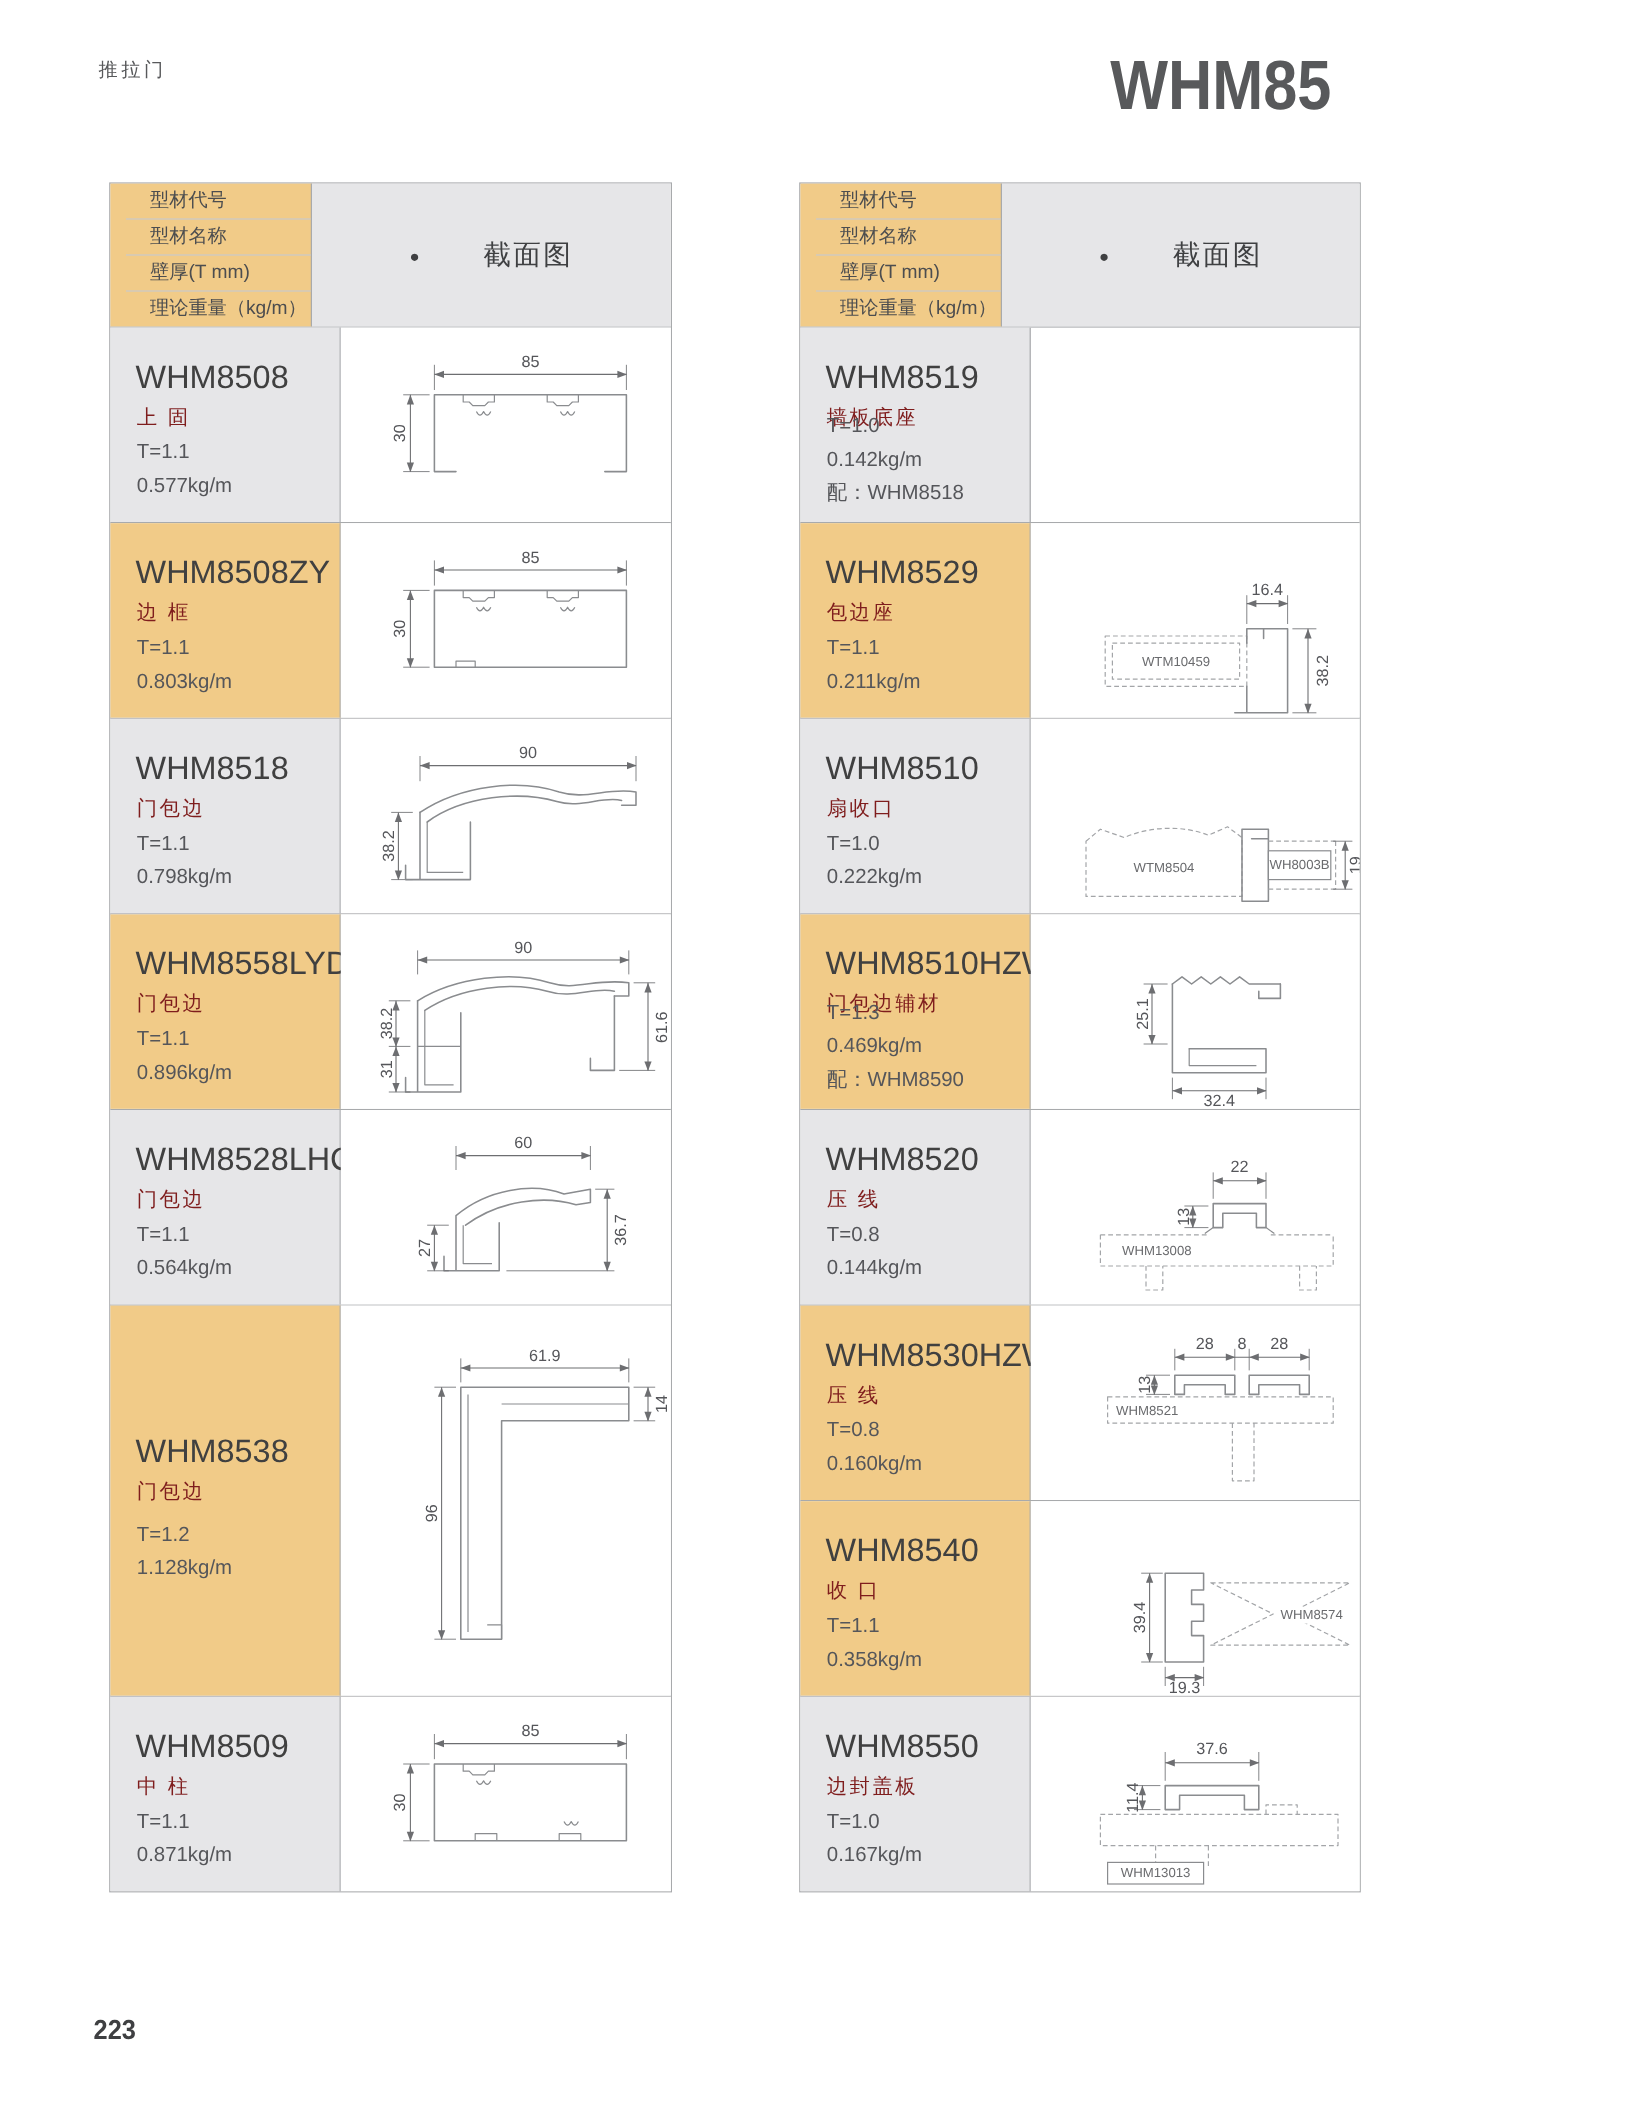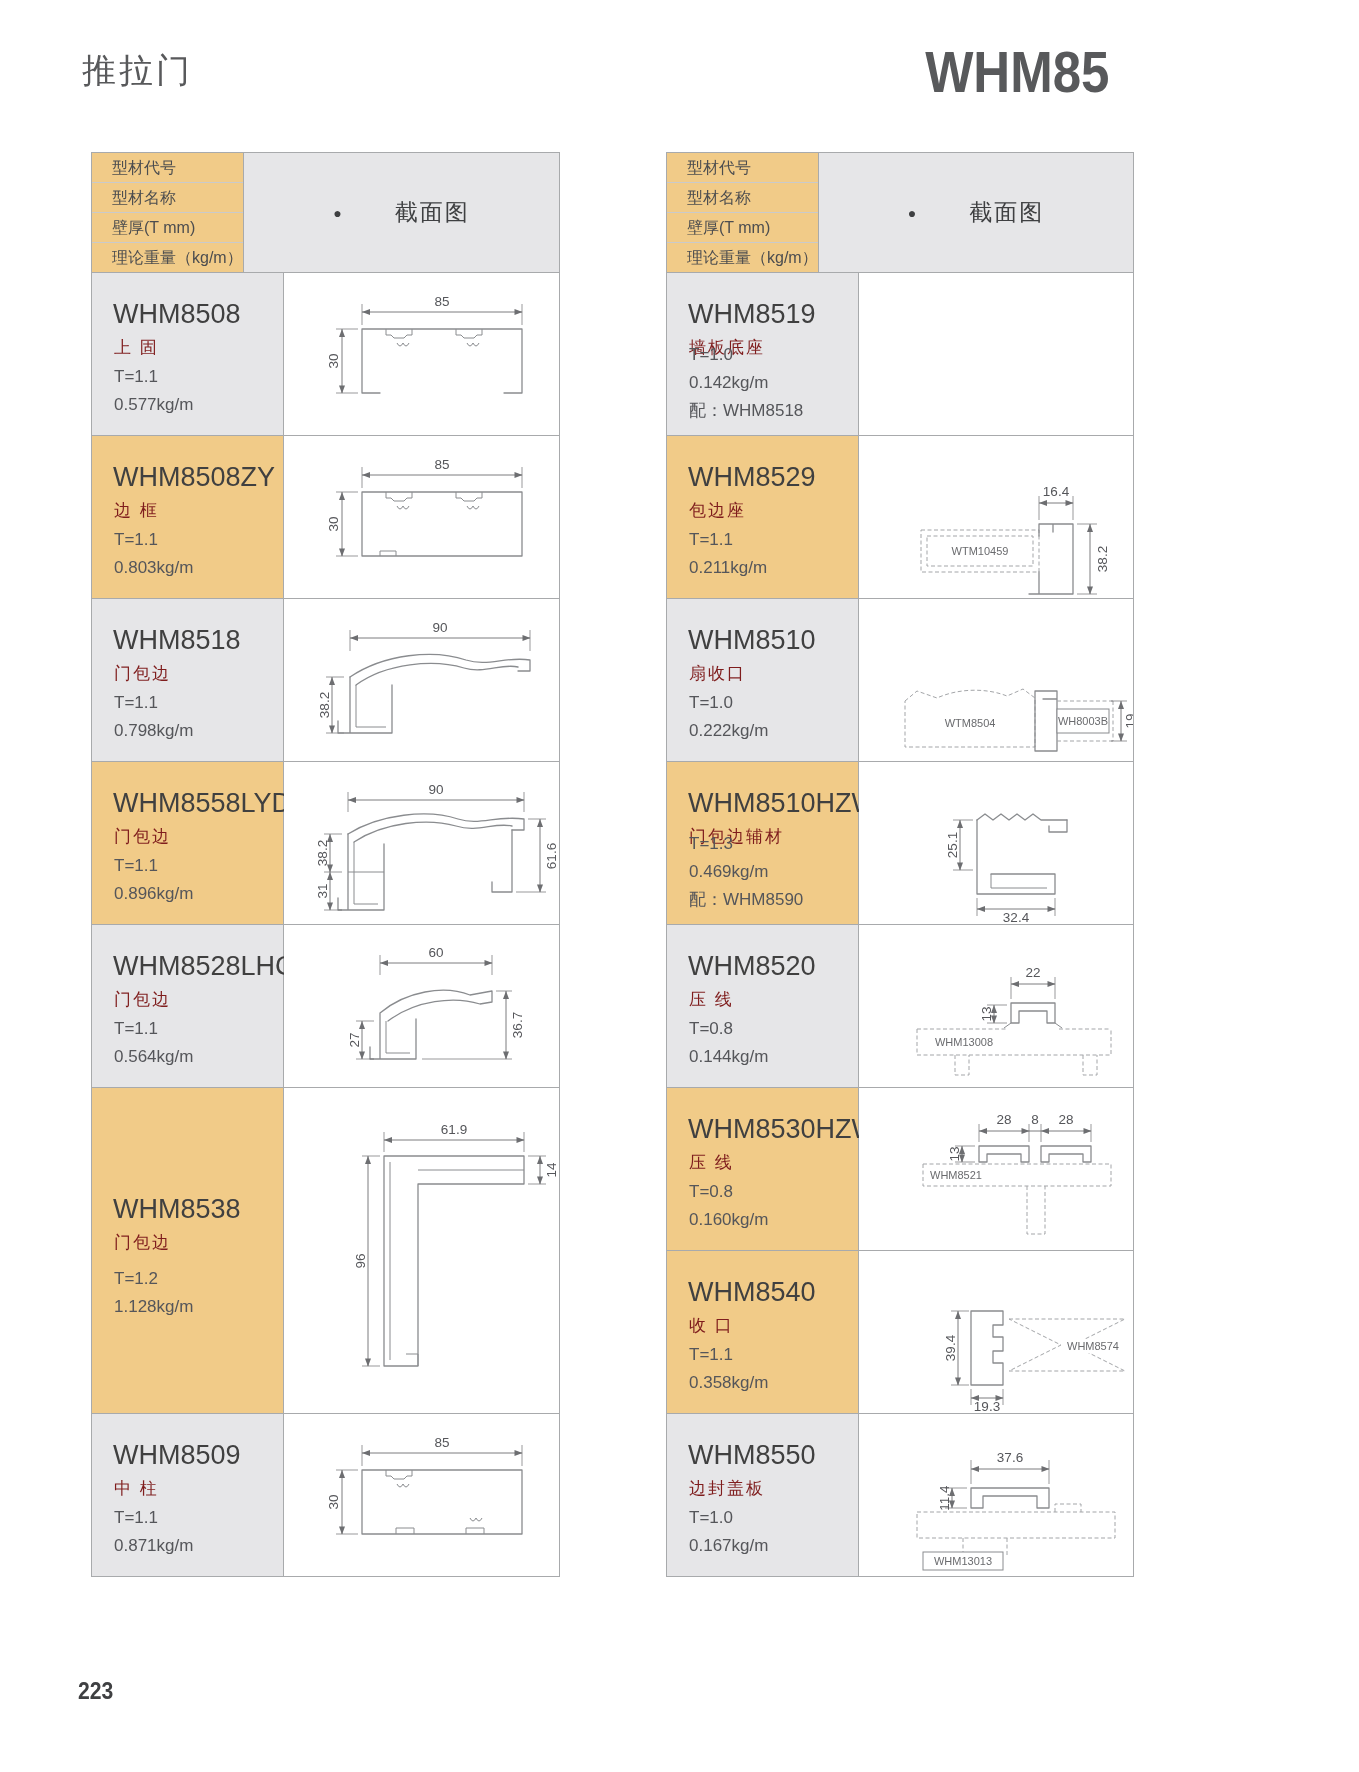--- a/index.html
+++ b/index.html
@@ -1,32 +1,32 @@
 <!DOCTYPE html>
 <html><head>
 <meta charset="utf-8">
 <style>
   html,body{margin:0;padding:0;}
   body{
     width:1359px;height:1772px;position:relative;overflow:hidden;
     background:#ffffff;font-family:"Liberation Sans","DejaVu Sans",sans-serif;
     -webkit-font-smoothing:antialiased;
   }
-  .cat{position:absolute;left:82px;top:48px;font-size:34px;color:#58595b;letter-spacing:3px;}
+  .cat{position:absolute;left:82px;top:48px;font-size:16px;color:#58595b;letter-spacing:3px;}
   .series{position:absolute;top:38px;right:250px;font-size:58px;font-weight:bold;color:#58595b;
           transform:scaleX(0.88);transform-origin:100% 50%;letter-spacing:0px;}
   .pageno{position:absolute;left:78px;top:1678px;font-size:23px;font-weight:bold;color:#3f4042;
           transform:scaleX(0.92);transform-origin:0 50%;}
 
   .ptable{position:absolute;border:1px solid #a8aaac;background:#fff;}
   .t-left{left:91px;top:152px;width:467px;}
   .t-right{left:666px;top:152px;width:466px;}
 
   .thead{display:flex;}
-  .thead-l{width:152px;border-right:1px solid #a8aaac;background:#f1cb88;box-sizing:border-box;}
+  .thead-l{width:168px;border-right:1px solid #a8aaac;background:#f1cb88;box-sizing:border-box;padding-left:13px;}
   .hcell{height:29px;line-height:29px;padding-left:20px;font-size:16px;color:#4c4d4f;
          border-bottom:1px solid #c9cacb;}
   .hcell:last-child{border-bottom:none;}
   .thead-r{flex:1;background:#e6e6e8;display:flex;align-items:center;justify-content:center;gap:9px;}
   .sec-bullet{font-size:14px;color:#3f4042;}
   .sec-label{font-size:23px;color:#3f4042;letter-spacing:2px;margin-left:44px;}
 
   .prow{display:flex;border-top:1px solid #a8aaac;height:162px;}
   .prow.h-tall{height:325px;}
   .pl-cell{width:192px;border-right:1px solid #a8aaac;position:relative;box-sizing:border-box;}

